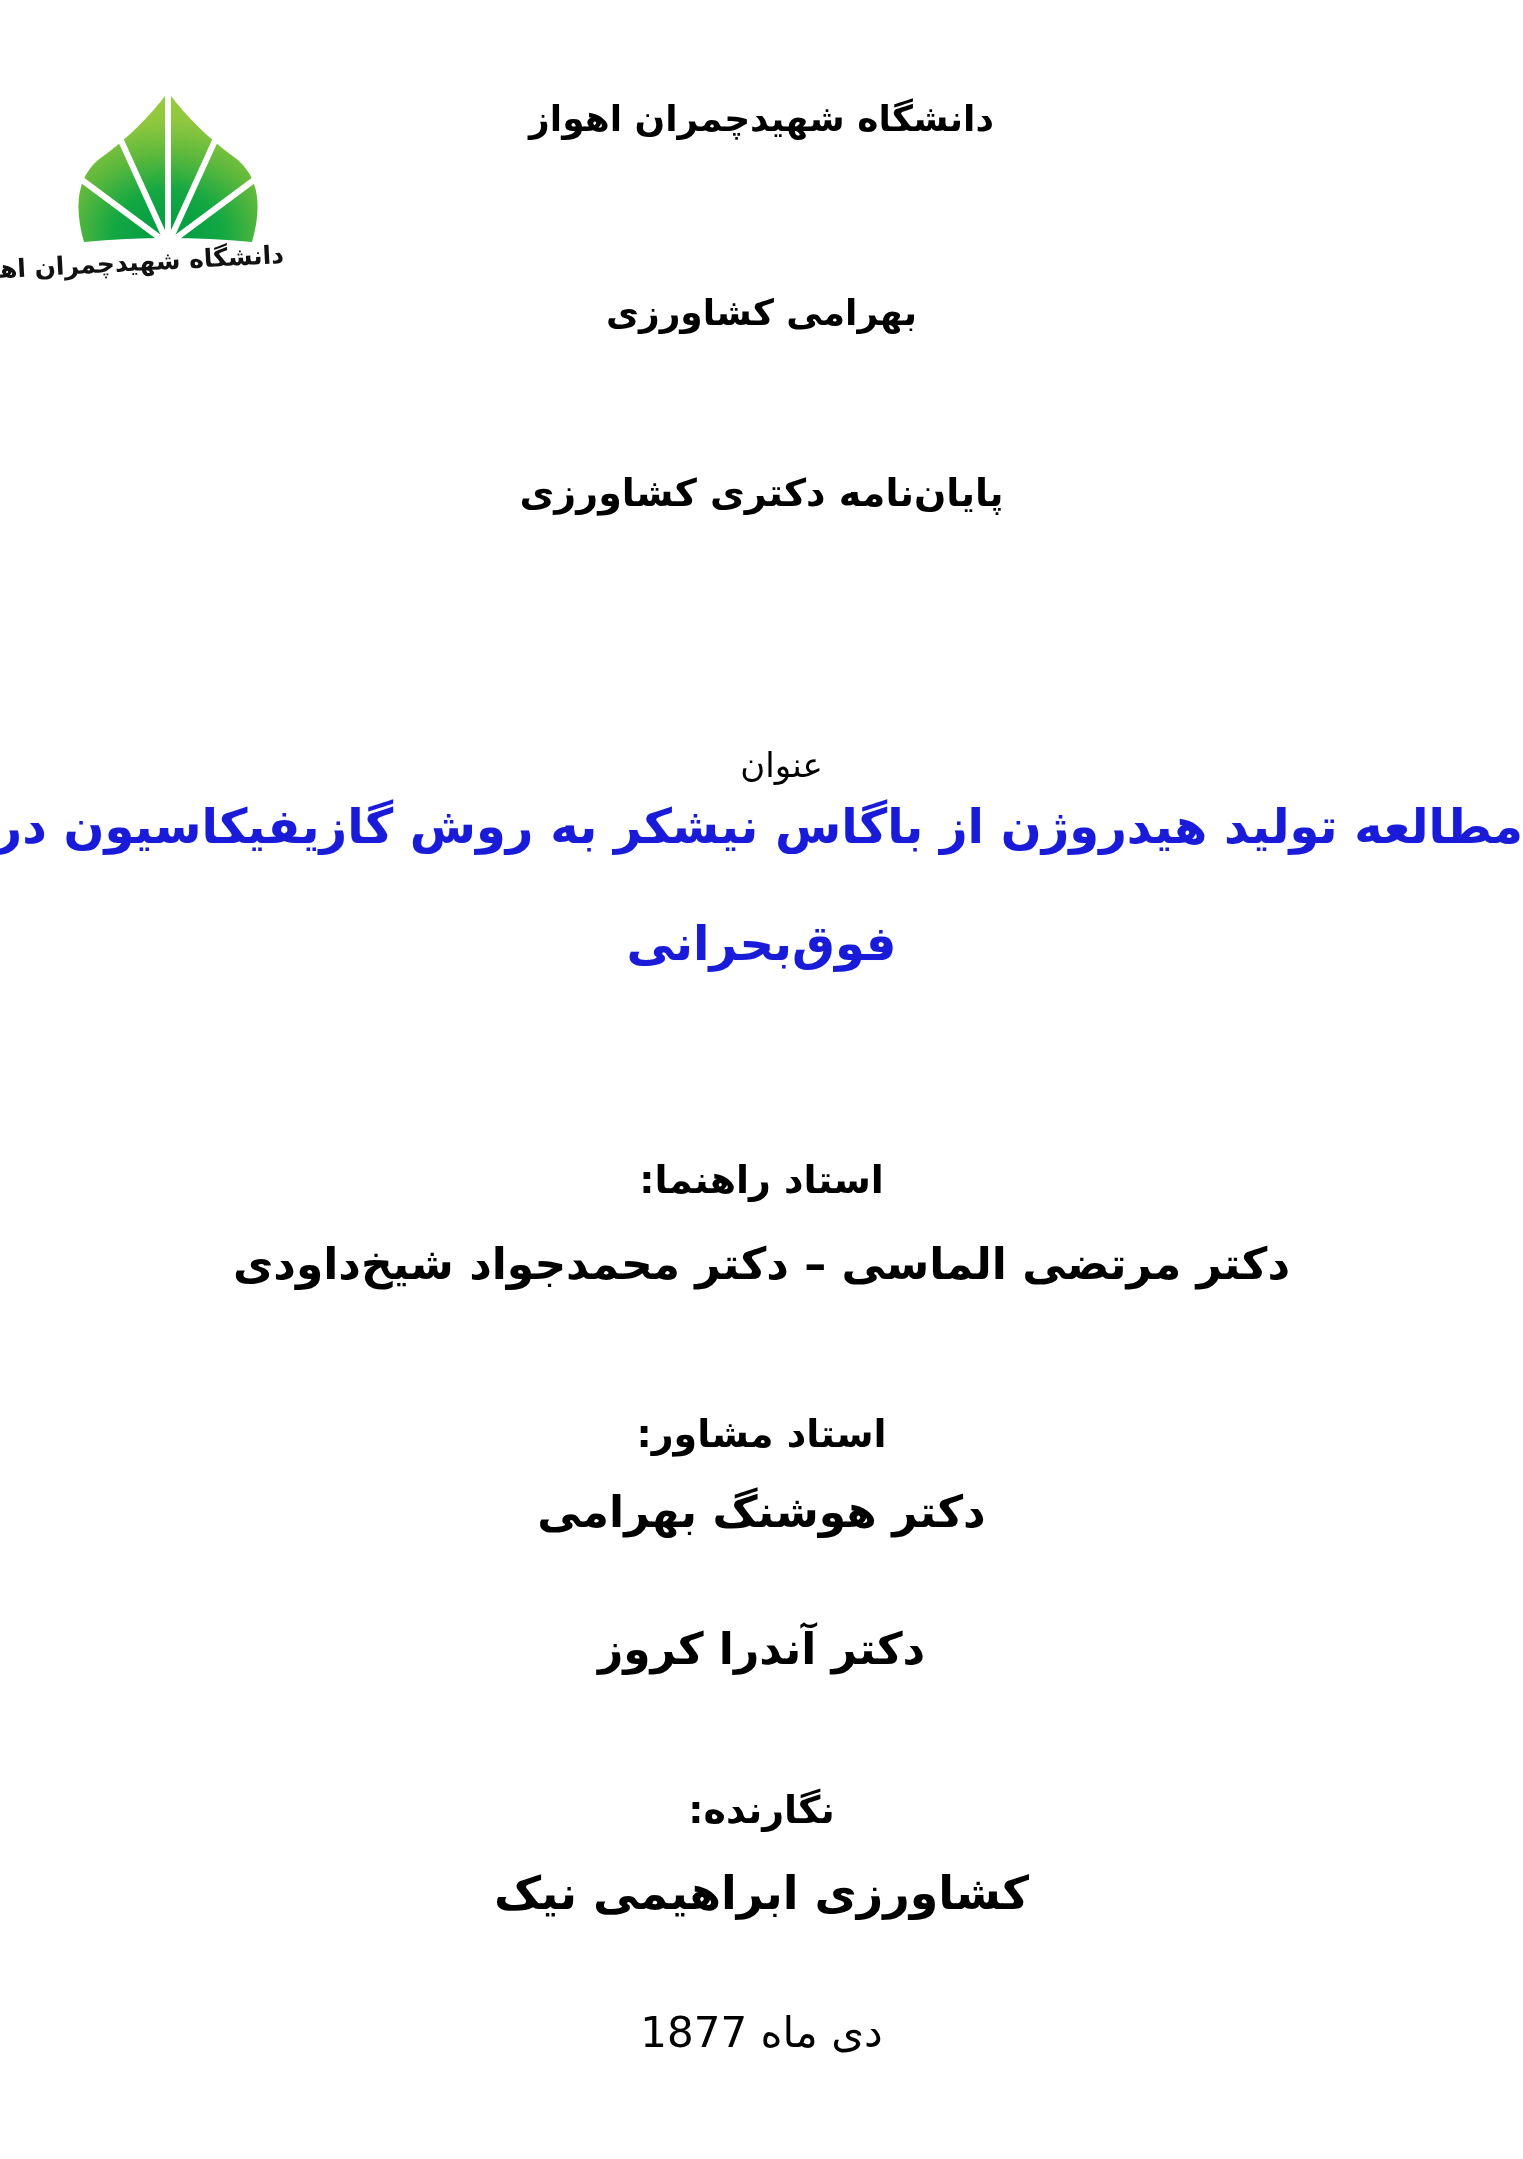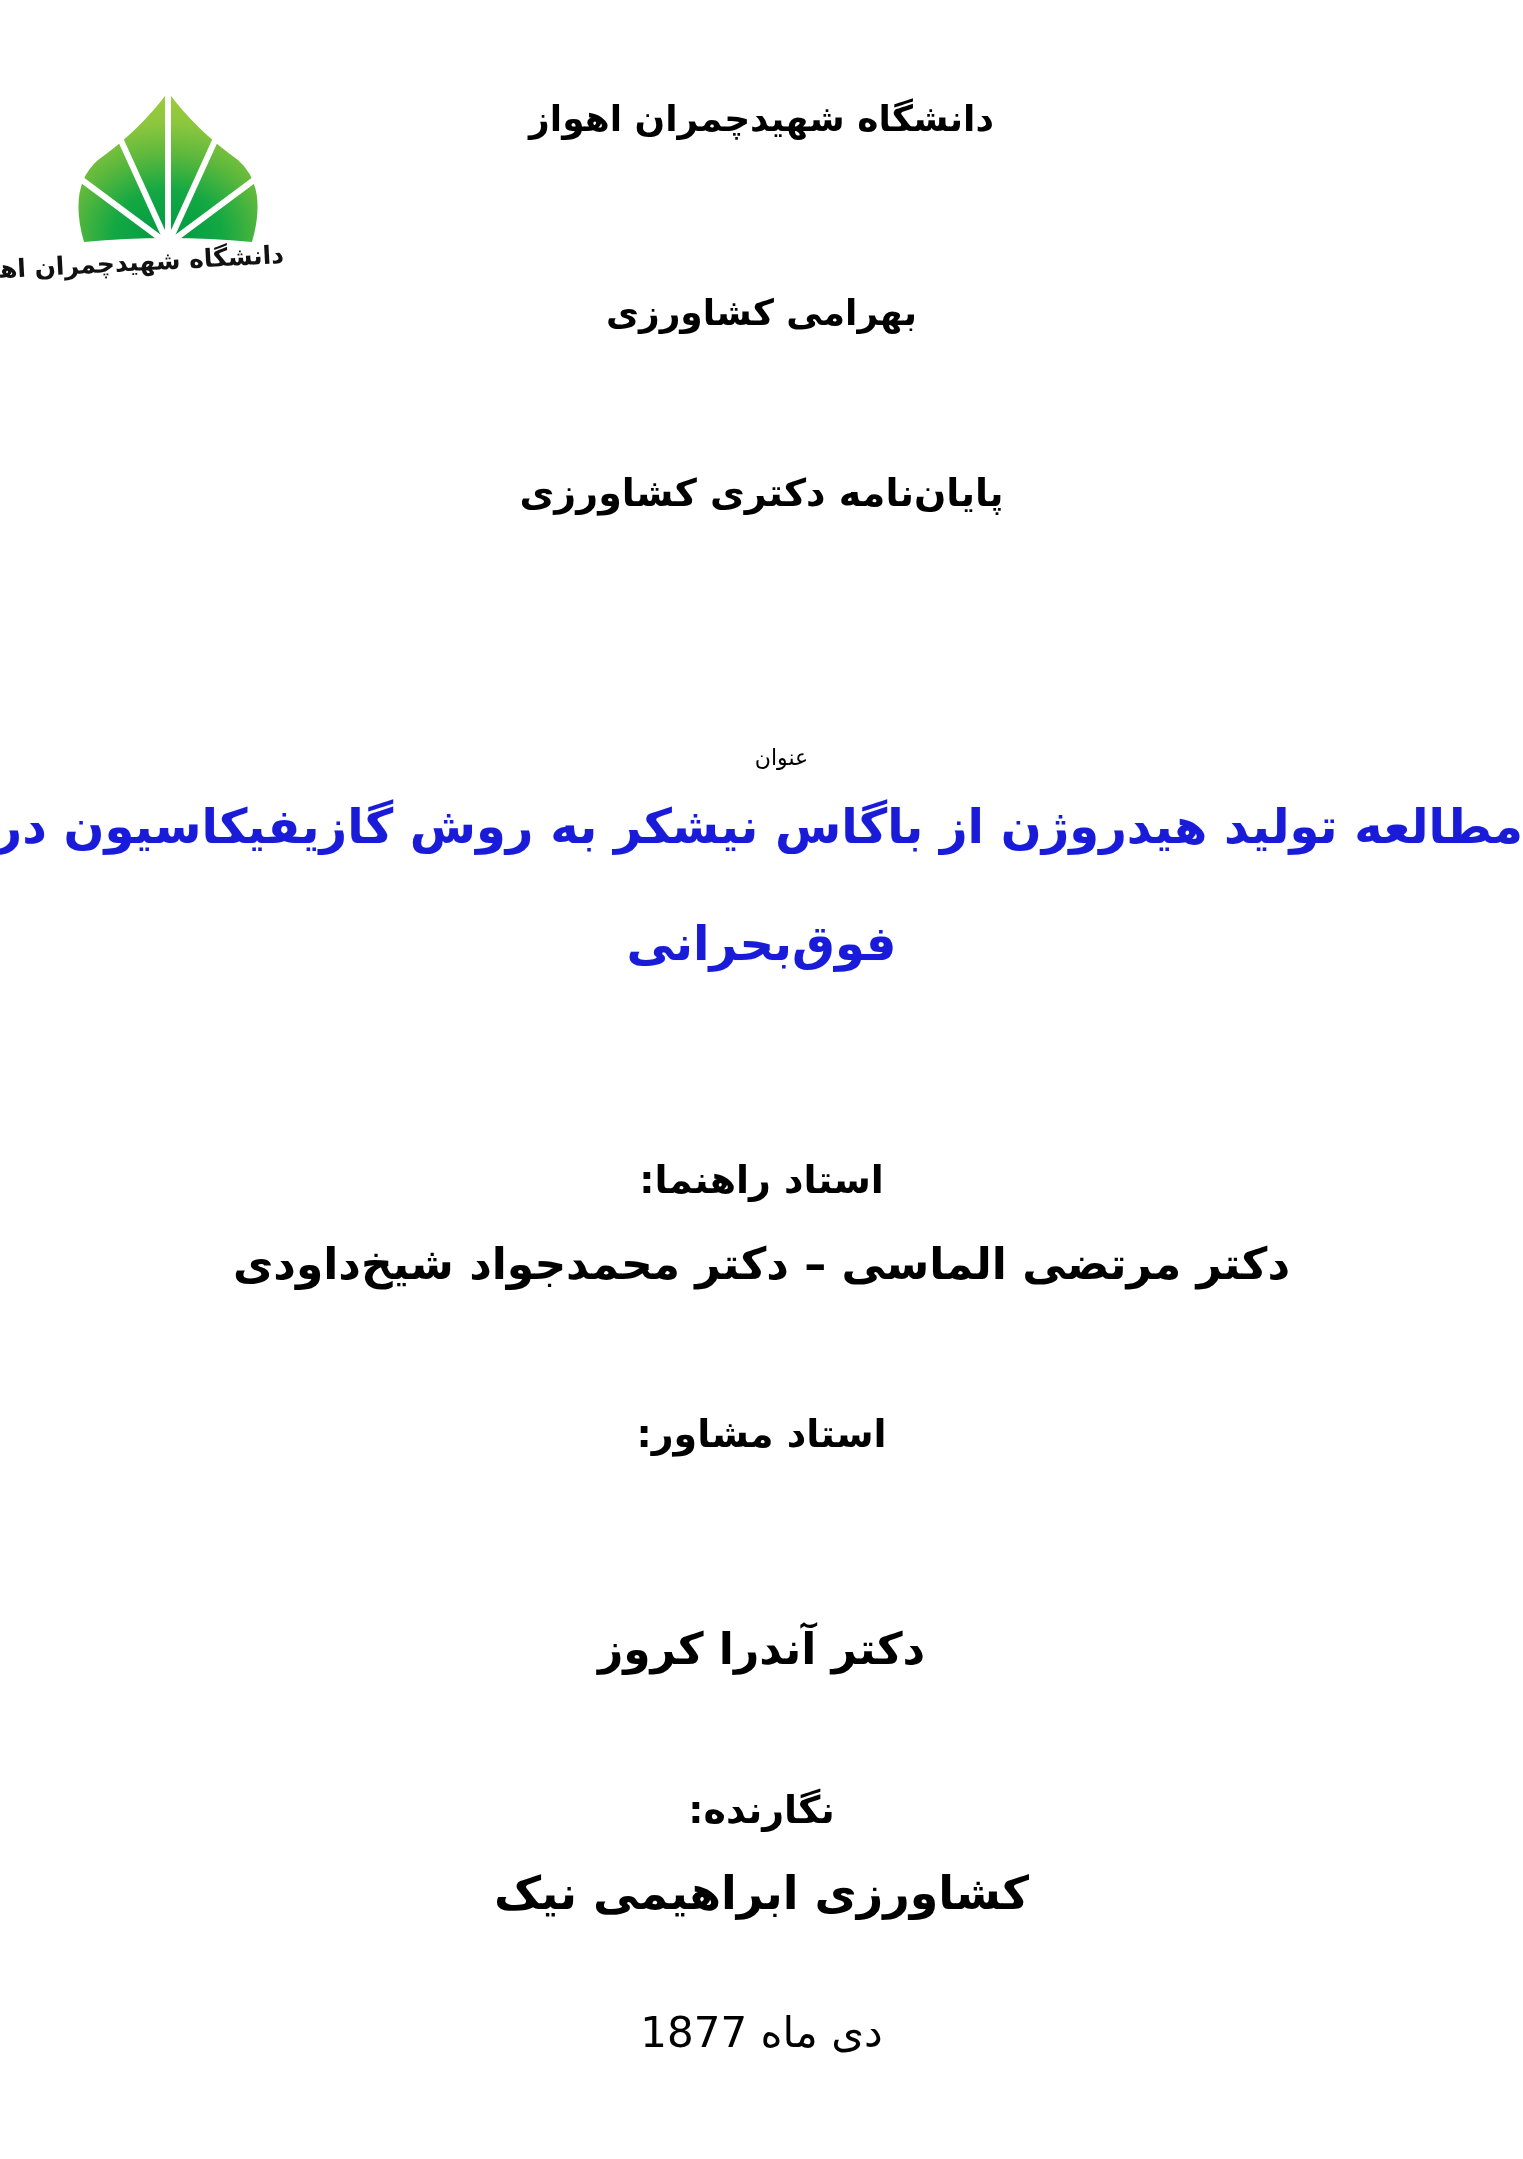--- a/index.html
+++ b/index.html
@@ -15,21 +15,21 @@
   .row {
     position: absolute;
     left: 0;
     right: 0;
     text-align: center;
     direction: rtl;
     white-space: nowrap;
   }
   .header-line   { font-size: 36px; font-weight: bold; }
   .thesis-line   { font-size: 38px; font-weight: bold; }
-  .title-label   { font-size: 22px; font-weight: normal; padding-left: 40px; }
+  .title-label   { font-size: 34px; font-weight: normal; padding-left: 40px; }
   .title-line {
     font-size: 48px;
     font-weight: bold;
     color: #1a1ad9;
     text-shadow: 0 0 1px rgba(130, 175, 235, 0.55);
   }
   .section-label { font-size: 38px; font-weight: bold; }
   .person-name   { font-size: 44px; font-weight: bold; }
   .author-name   { font-size: 46px; font-weight: bold; }
   .date-line     { font-size: 42px; font-weight: normal; }
@@ -117,20 +117,21 @@
   <div id="title-line1" class="row title-line">مطالعه تولید هیدروژن از باگاس نیشکر به روش گازیفیکاسیون در آب</div>
 
   <div id="title-line2" class="row title-line">فوق‌بحرانی</div>
 
   <div id="supervisor-label" class="row section-label">استاد راهنما:</div>
 
   <div id="advisor-label" class="row section-label">استاد مشاور:</div>
 
   <div id="supervisor-names" class="row person-name">دکتر مرتضی الماسی – دکتر محمدجواد شیخ‌داودی</div>
 
+  <div id="advisor-name-1" class="row person-name">دکتر هوشنگ بهرامی</div>
 
   <div id="advisor-name-2" class="row person-name">دکتر آندرا کروز</div>
 
   <div id="author-label" class="row section-label">نگارنده:</div>
 
   <div id="author-name" class="row author-name">کشاورزی ابراهیمی نیک</div>
 
   <div id="date-line" class="row date-line">دی ماه 1877</div>
 
 </div>

